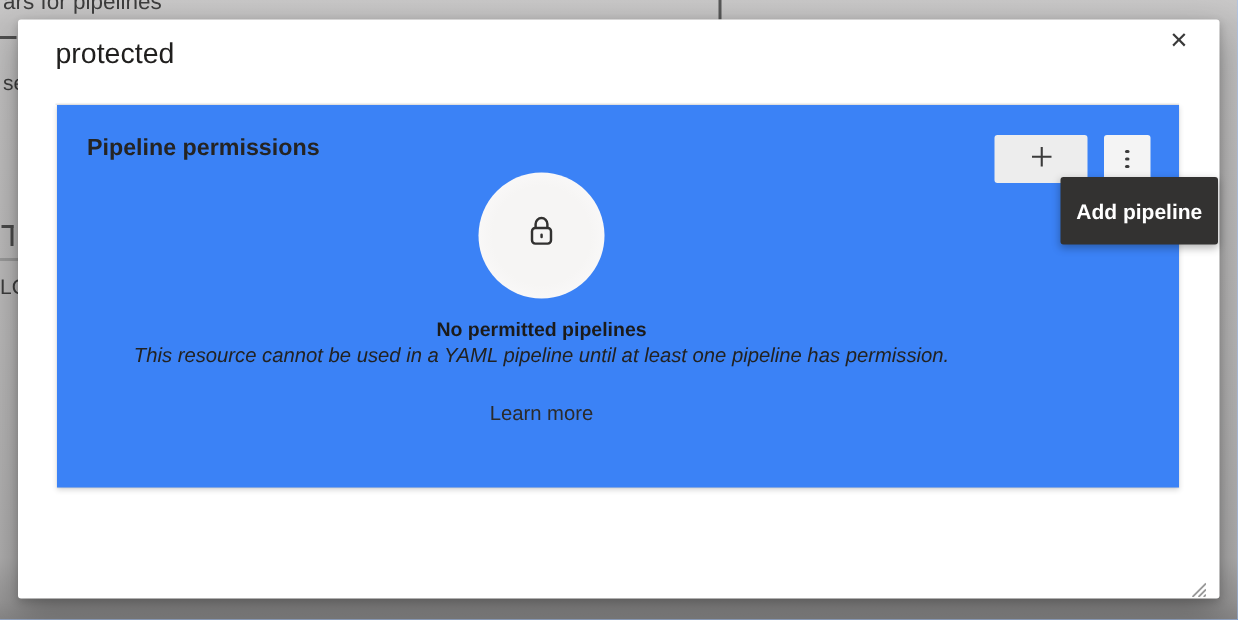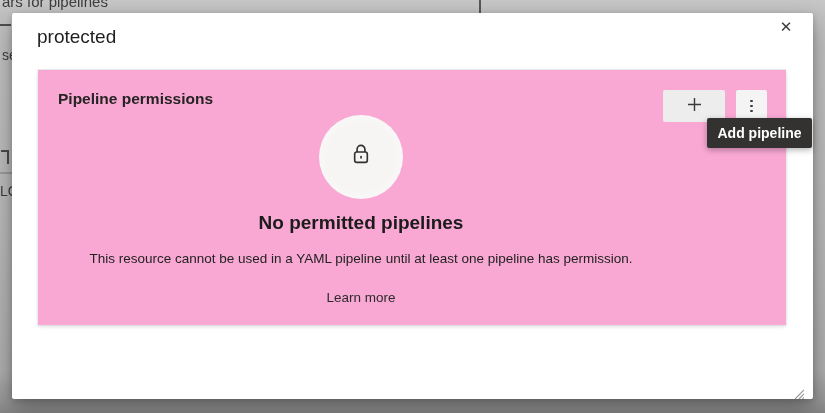--- a/index.html
+++ b/index.html
@@ -26,46 +26,46 @@
   .modal-title{position:absolute;left:25px;top:13px;font-size:19px;color:#201f1e;}
   .close-btn{
     position:absolute;left:763px;top:3px;width:22px;height:22px;
     display:flex;align-items:center;justify-content:center;
     font-size:15px;color:#3a3a3a;cursor:pointer;background:transparent;border:none;padding:0;
     font-family:"Liberation Sans",sans-serif;
   }
   .title-divider{position:absolute;left:25px;top:56px;width:749px;height:1px;background:#ececec;}
   
   .card{
-    position:absolute;left:26px;top:57px;width:748px;height:255px;background:#f9a8d4;
+    position:absolute;left:26px;top:57px;width:748px;height:255px;background:#3b82f6;
     box-shadow:0 0 1px rgba(0,0,0,0.10),0 1.6px 3.6px rgba(0,0,0,0.16);
   }
   .card-heading{position:absolute;left:20px;top:20px;font-size:15.5px;font-weight:700;color:#252423;}
   .icon-btn{position:absolute;border:none;padding:0;cursor:pointer;border-radius:2px;
     display:flex;align-items:center;justify-content:center;}
   .add-btn{left:625px;top:20px;width:62px;height:32px;background:#ededed;}
   .more-btn{left:698px;top:20px;width:31px;height:32px;background:#f4f4f4;}
   .kebab{display:flex;flex-direction:column;gap:2.5px;}
   .kebab i{width:2.6px;height:2.6px;border-radius:50%;background:#3b3b3b;display:block;}
   
   .tooltip{
-    position:absolute;left:695px;top:105px;width:105px;height:30px;
+    position:absolute;left:695px;top:105px;width:105px;height:45px;
     background:#333231;color:#ffffff;font-size:14px;font-weight:600;
     display:flex;align-items:center;justify-content:center;
     border-radius:2px;box-shadow:0 2px 6px rgba(0,0,0,0.3);z-index:5;white-space:nowrap;
   }
   
   .empty{position:absolute;left:0;top:45px;width:646px;text-align:center;}
   .lock-circle{
     width:84px;height:84px;border-radius:50%;margin:0 auto;
     background:radial-gradient(circle,#f6f5f4 55%,#faf9f9 78%,#ffffff 100%);
     display:flex;align-items:center;justify-content:center;
   }
-  .empty-title{margin-top:13px;font-size:19px;font-weight:700;color:#1b1b1b;}
-  .empty-line{font-size:13.5px;color:#222222;line-height:18px;margin-top:16px;}
+  .empty-title{margin-top:13px;font-size:13px;font-weight:700;color:#1b1b1b;}
+  .empty-line{font-size:13.5px;color:#222222;line-height:18px;margin-top:1px;font-style:italic;}
   .learn-more{font-size:13.5px;color:#2b2b2b;line-height:18px;margin-top:21px;display:inline-block;cursor:pointer;text-decoration:none;}
   .resize-handle{position:absolute;right:9px;bottom:2px;width:12px;height:12px;cursor:nwse-resize;}
 </style>
 </head>
 <body>
 
 <div id="screen">
 
   <span class="bg-frag bg-top-text">ars for pipelines</span>
   <div class="bg-top-divider"></div>

